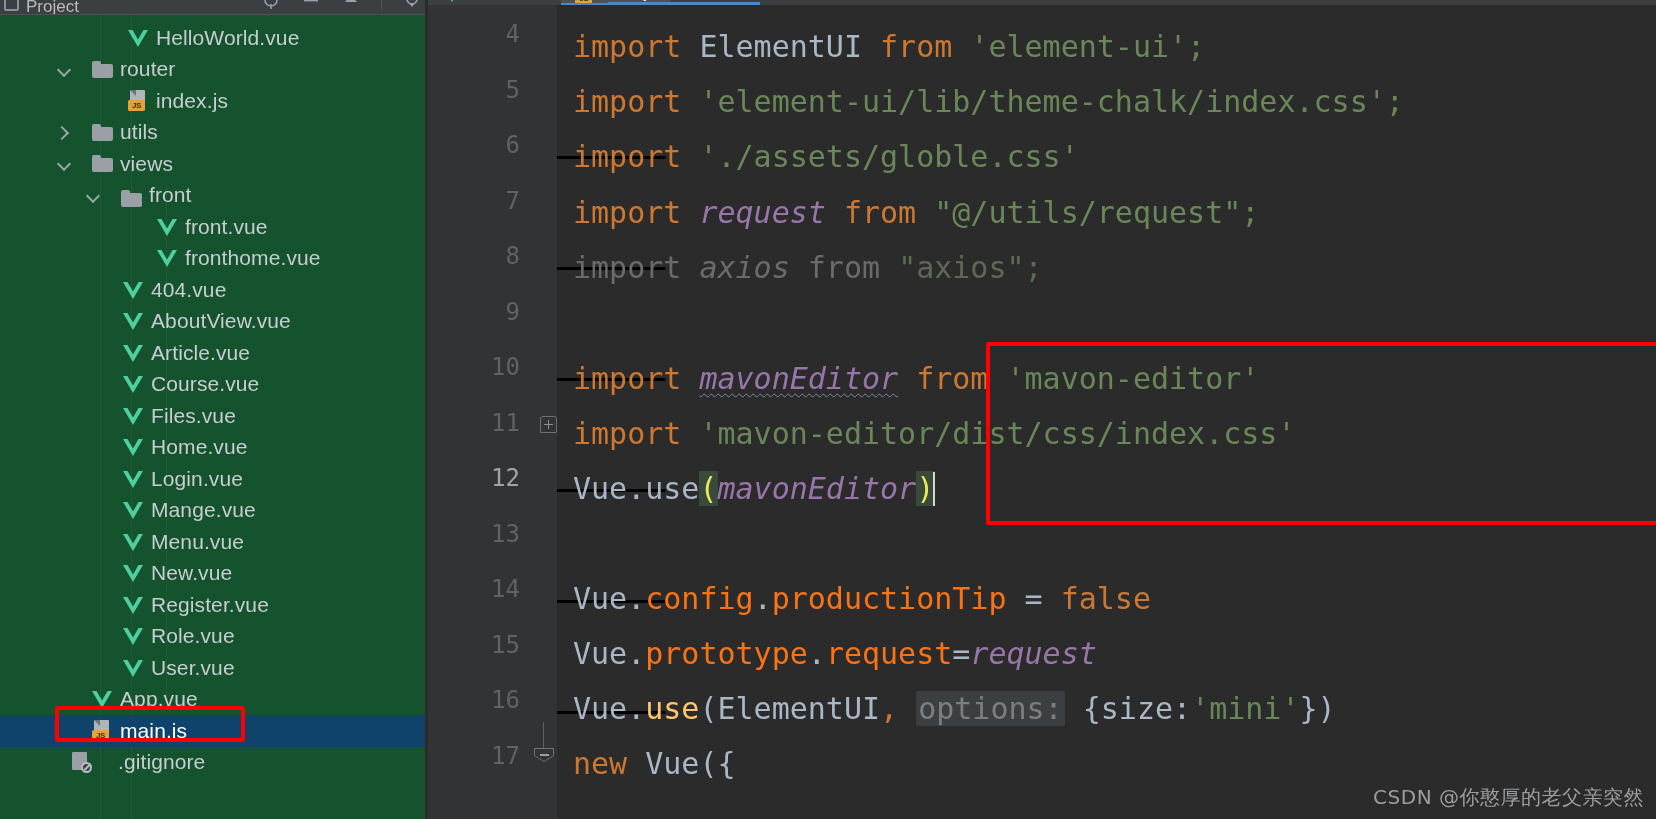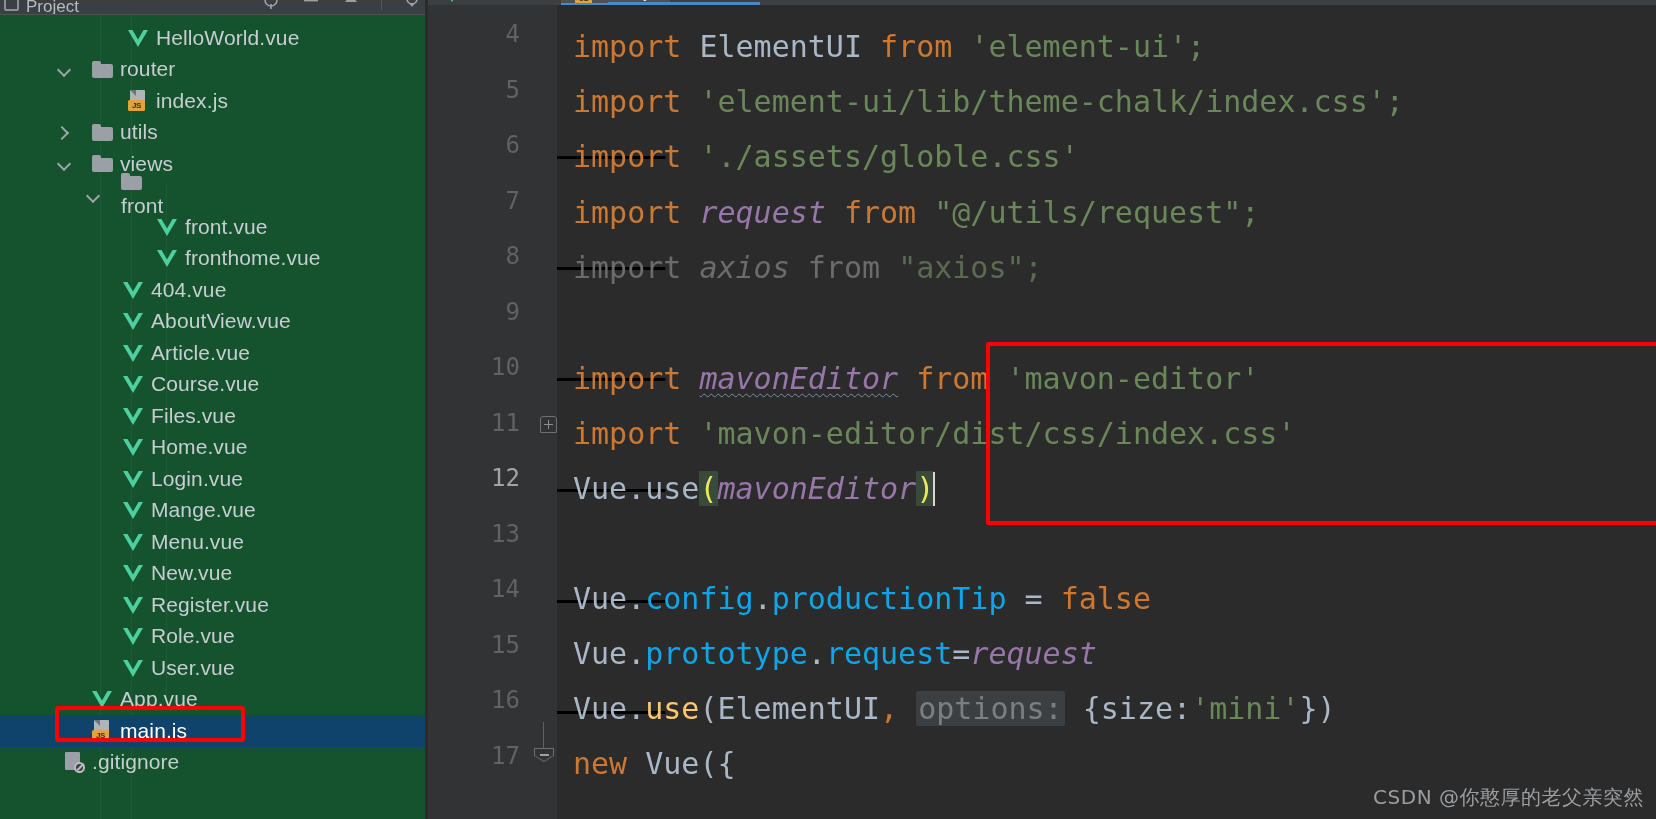--- a/index.html
+++ b/index.html
@@ -321,21 +321,21 @@
     height: 55.5px;
     display: block;
     white-space: pre;
   }
 
   
   .t-kw     { color: #cc7832; }        
   .t-cls    { color: #a9b7c6; }        
   .t-str    { color: #6a8759; }        
   .t-id     { color: #9876aa; font-style: italic; }  
-  .t-prop   { color: #0ea5e9; }        
+  .t-prop   { color: #f97316; }        
   .t-fn     { color: #ffc66d; }        
   .t-plain  { color: #a9b7c6; }
   .t-dim    { color: #6b6b6b; }        
   .t-dimstr { color: #5c6a52; }
   .t-hint   { color: #7b7f82; background: #3c3f41; border-radius: 2px; padding: 0 2px; }
   .t-brace  { color: #a9b7c6; }
   .t-match  { background: #3a4a3a; color: #e8e85a; }
 
   .squiggle {
     text-decoration: underline;
@@ -508,21 +508,21 @@
         </div>
         <div class="tree-row" style="position: absolute; top: 133px; left: 0px; width: 428px;">
           <span class="chev down" style="left: 56px; top: 8px;"></span>
           <span style="position: absolute; left: 92px; display: flex; align-items: center;">
             <span class="folder-ic"></span>
             <span class="tree-label">views</span>
           </span>
         </div>
         <div class="tree-row" style="position: absolute; top: 164.5px; left: 0px; width: 428px;">
           <span class="chev down" style="left: 85px; top: 8px;"></span>
-          <span style="position: absolute; left: 121px; display: flex; align-items: flex-start; flex-direction: column;">
+          <span style="position: absolute; left: 121px; display: flex; align-items: flex-end;">
             <span class="folder-ic"></span>
             <span class="tree-label">front</span>
           </span>
         </div>
         <div class="tree-row" style="position: absolute; top: 196px; left: 0px; width: 428px;">
           <span style="position: absolute; left: 157px; display: flex; align-items: center;">
             <span class="vue-ic">
               <svg width="20" height="17" viewBox="0 0 20 17">
                 <polygon points="0,0 10,17 20,0 15.5,0 10,9.5 4.5,0" fill="#4ecfa0"></polygon>
               </svg>
@@ -684,21 +684,21 @@
           <span style="position: absolute; left: 92px; display: flex; align-items: center;">
             <span class="js-ic">
               <span class="sheet"></span>
               <span class="fold"></span>
               <span class="badge">JS</span>
             </span>
             <span class="tree-label">main.js</span>
           </span>
         </div>
         <div class="tree-row" style="position: absolute; top: 731.5px; left: 0px; width: 428px;">
-          <span style="position: absolute; left: 64px; display: flex; align-items: center;">
+          <span style="position: absolute; left: 71px; display: flex; align-items: center; gap: 19px;">
             <span class="git-ic">
               <span class="sheet"></span>
               <span class="ban"></span>
             </span>
             <span class="tree-label">.gitignore</span>
           </span>
         </div>
       </div>
 
     <div class="red-box-sidebar"></div>

